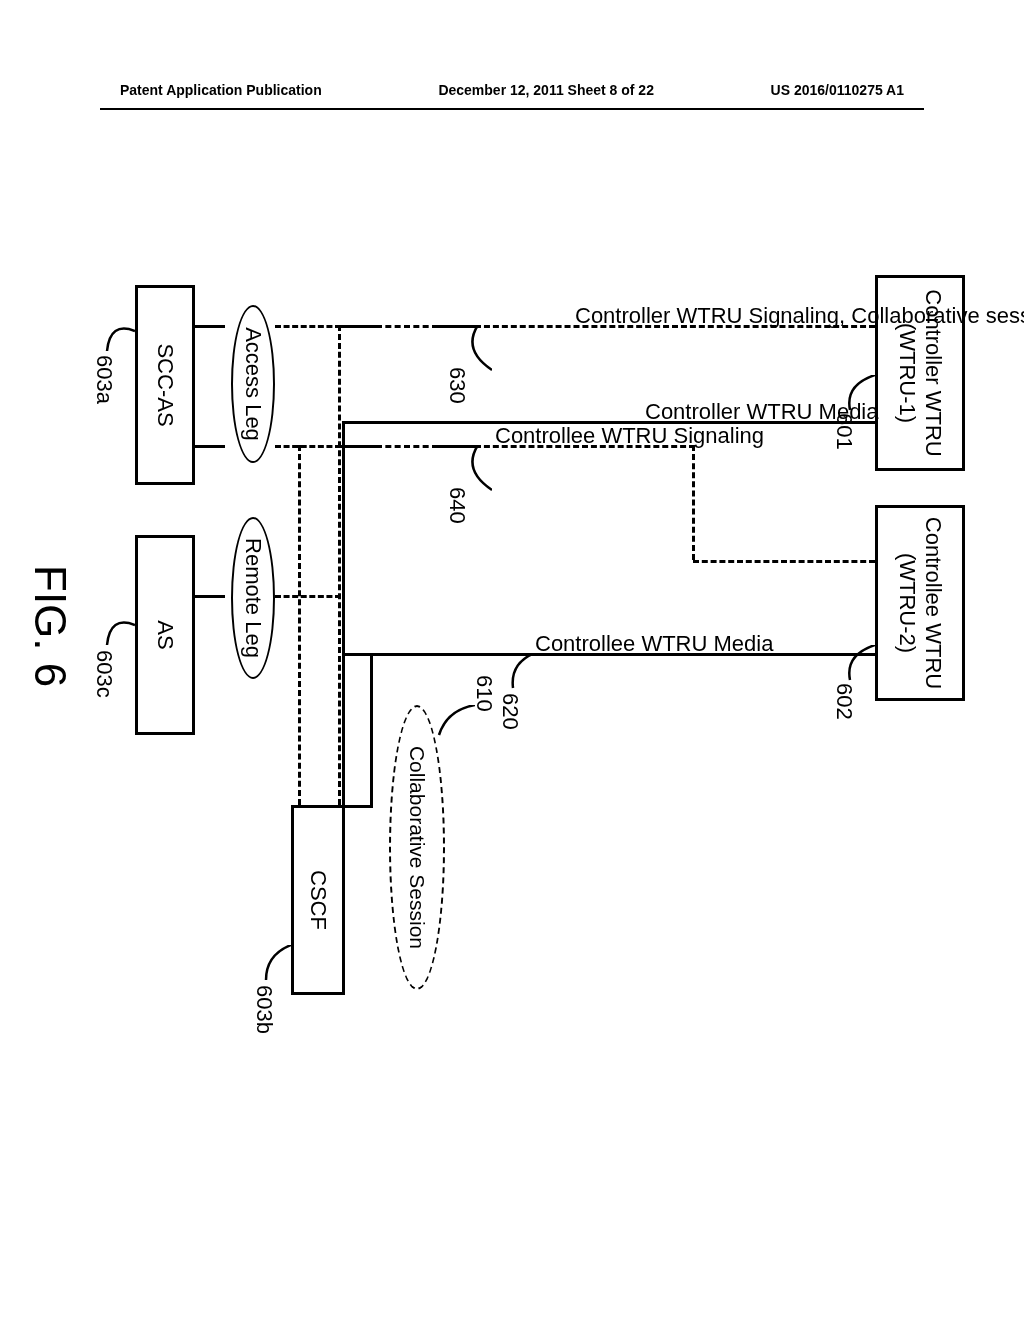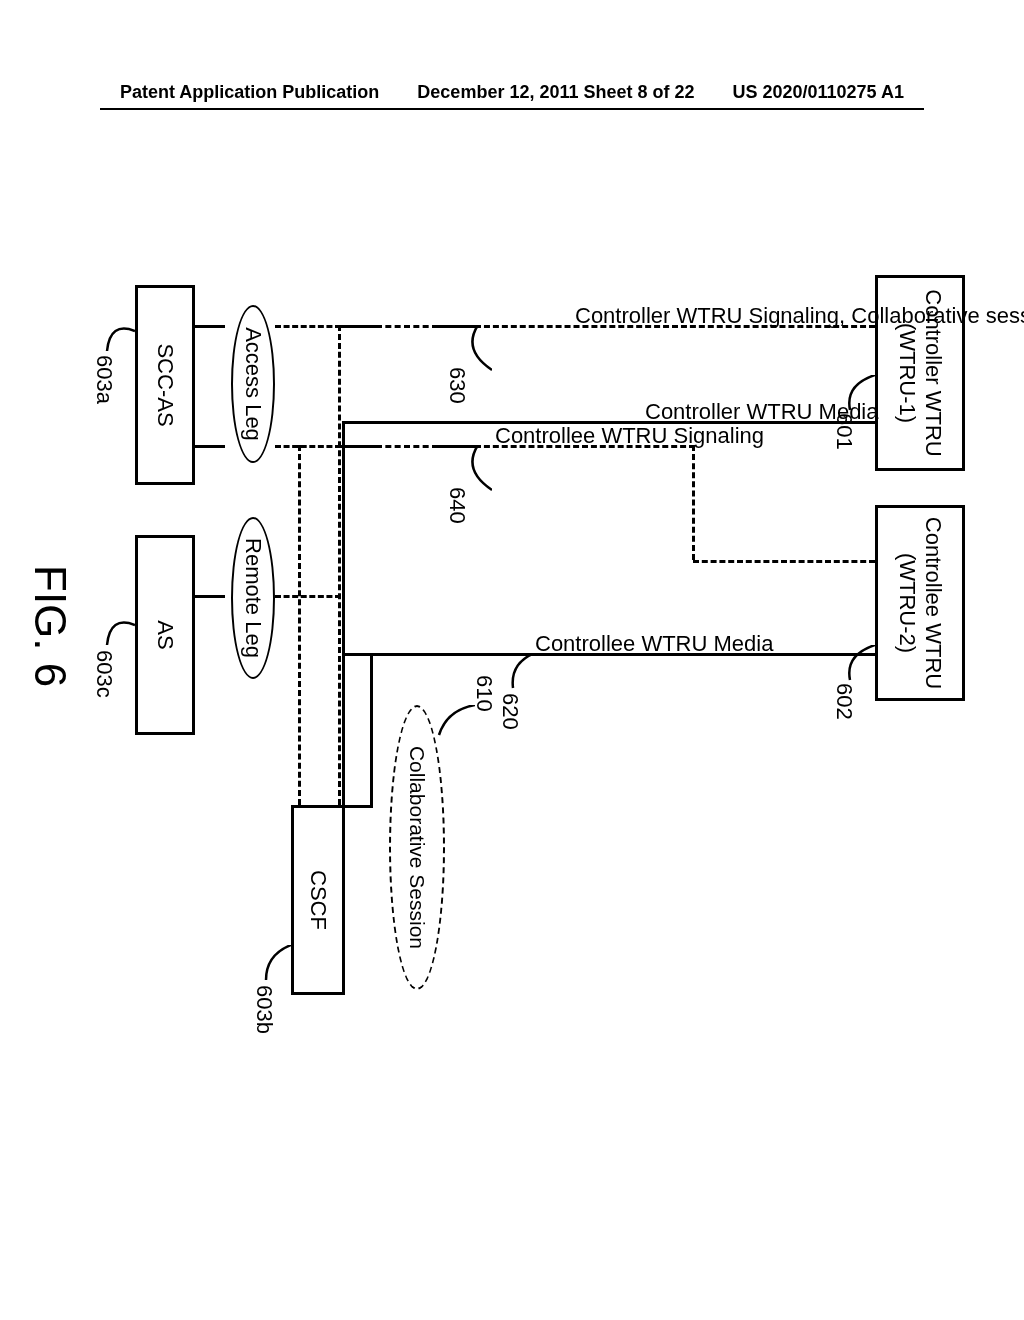--- a/index.html
+++ b/index.html
@@ -11,21 +11,21 @@
       position: relative;
     }
     .header {
       position: absolute;
       top: 82px;
       left: 0;
       right: 0;
       display: flex;
       justify-content: space-between;
       padding: 0 120px;
-      font-size: 18px;
+      font-size: 14px;
       font-weight: bold;
     }
     .hr {
       position: absolute;
       top: 108px;
       left: 100px;
       right: 100px;
       border-top: 2px solid #000;
     }
     .diagram-wrapper {
@@ -100,21 +100,21 @@
       background: transparent;
     }
     svg { display: block; }
   </style>
 </head>
 <body>
 
 <div class="header">
   <span>Patent Application Publication</span>
   <span>December 12, 2011  Sheet 8 of 22</span>
-  <span>US 2020/0110275 A1</span>
+  <span>US 2016/0110275 A1</span>
 </div>
 <div class="hr"></div>
 
 <div class="diagram-wrapper">
 
   <div class="label ref-underline" style="top:20px; left:40px; font-size:26px;">600</div>
 
   <div class="box" style="top:10px; left:30px; width:196px; height:90px; flex-direction:column; line-height:1.2;">
     <span>Controller WTRU</span>
     <span>(WTRU-1)</span>

